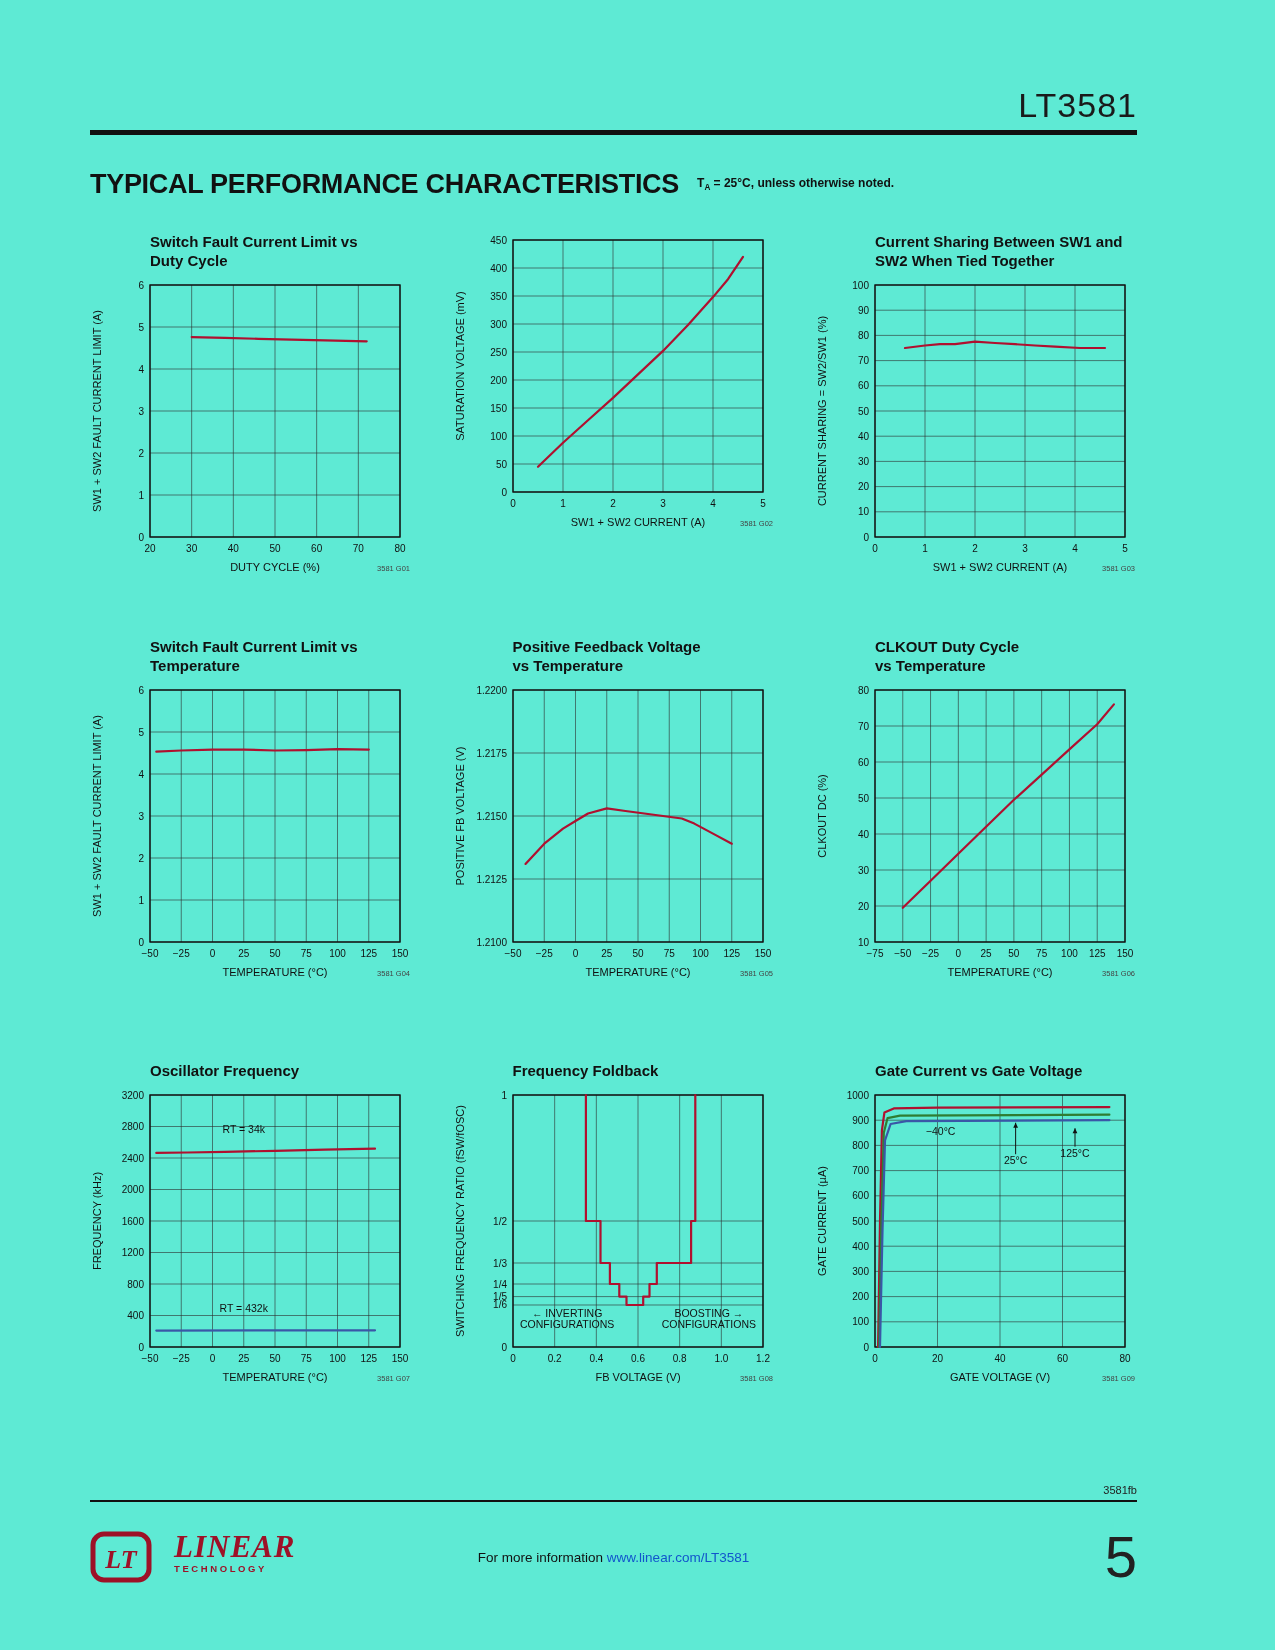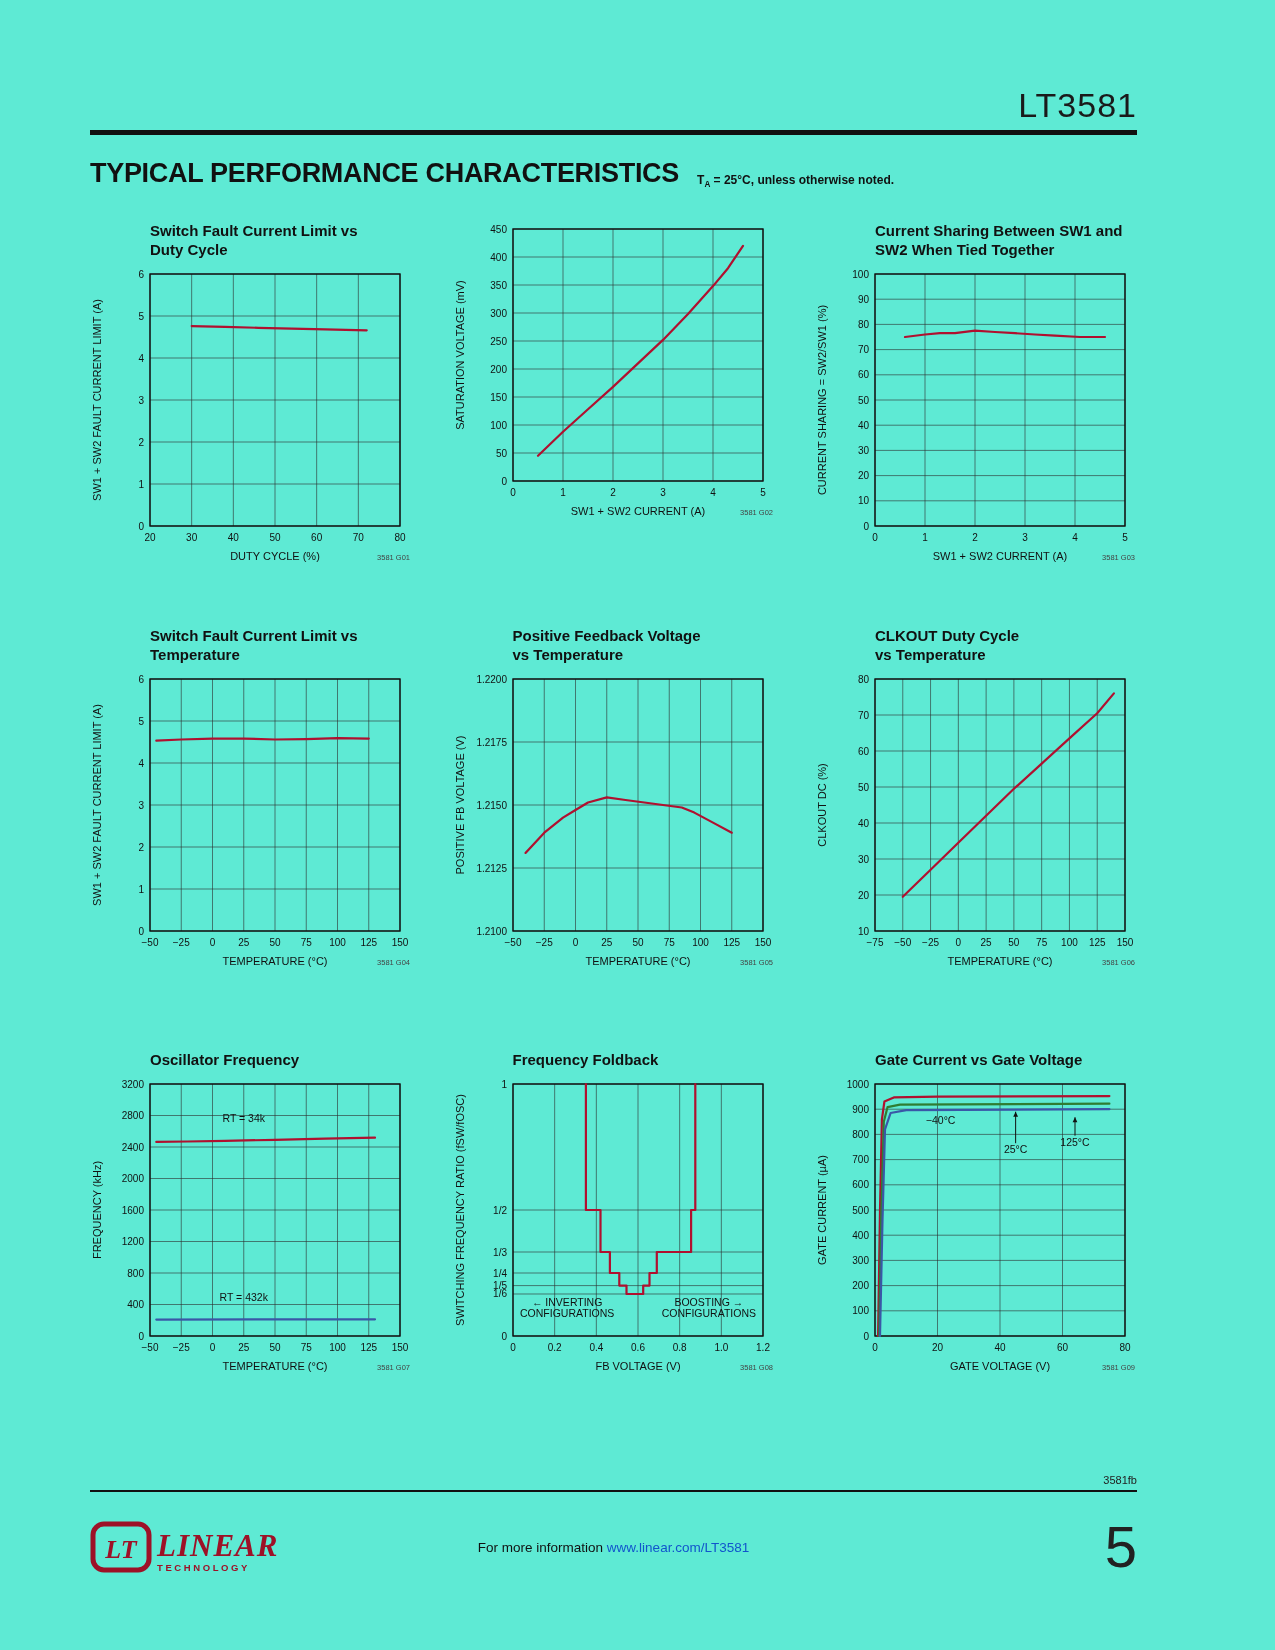--- a/index.html
+++ b/index.html
@@ -3,41 +3,41 @@
 <meta charset="utf-8">
 <style>
   *{box-sizing:border-box}
   html,body{margin:0;padding:0}
   body{background:#fcfcf8;font-family:"Liberation Sans",sans-serif;color:#111}
   .page{width:1275px;height:1650px;background:#5eead4;margin:0 auto;position:relative;overflow:hidden}
   .content{width:1047px;margin-left:90px;padding-top:86px}
 
   .part-number{text-align:right;font-size:34px;letter-spacing:1px;color:#1a1a1a}
   .header-rule{height:5px;background:#111;margin-top:5px}
-  .section-heading{display:flex;align-items:flex-end;gap:18px;margin-top:23px}
+  .section-heading{display:flex;align-items:center;gap:18px;margin-top:34px}
   .section-heading h1{font-size:27px;font-weight:bold;letter-spacing:-0.3px;margin:0}
   .condition{font-size:12px;font-weight:bold}
   .condition sub{font-size:0.68em}
 
   .charts-grid{margin-top:30px;display:grid;grid-template-columns:repeat(3,322px);justify-content:space-between;row-gap:52px}
   figure.chart{margin:0}
   .chart-title{display:flex;align-items:flex-end;min-height:40px;margin-bottom:5px;padding-left:60px}
   .chart-title span{font-size:15px;font-weight:bold;line-height:1.22;white-space:pre-line}
   figure.chart svg{display:block}
   .chart svg text{font-family:"Liberation Sans",sans-serif;fill:#111}
   .chart svg .tick{font-size:10px}
   .chart svg .axlabel{font-size:11px}
   .chart svg .ann{font-size:10.5px}
   .chart svg .tag{font-size:7.5px;fill:#444}
 
-  .footer{position:absolute;left:90px;width:1047px;bottom:60px}
+  .footer{position:absolute;left:90px;width:1047px;bottom:50px}
   .revision{text-align:right;font-size:11px;color:#222;margin-bottom:4px}
   .footer-rule{height:2px;background:#111}
   .footer-row{display:flex;align-items:center;justify-content:space-between;position:relative;margin-top:12px;height:86px}
-  .logo{display:flex;align-items:flex-end;gap:5px;color:#9d1127}
+  .logo{display:flex;align-items:flex-start;gap:22px;color:#9d1127}
   .logo-name{font-family:"Liberation Serif",serif;font-style:italic;font-weight:bold;font-size:31px;letter-spacing:1px;line-height:1}
   .logo-sub{font-size:9.5px;letter-spacing:2.6px;margin-top:1px;font-weight:bold}
   .info{position:absolute;left:50%;transform:translateX(-50%);font-size:13.5px;color:#111}
   .info a{color:#1155cc;text-decoration:none;cursor:pointer}
   .page-num{font-size:58px;color:#222;line-height:1}
 </style>
 </head>
 <body>
 
 <div class="page">

